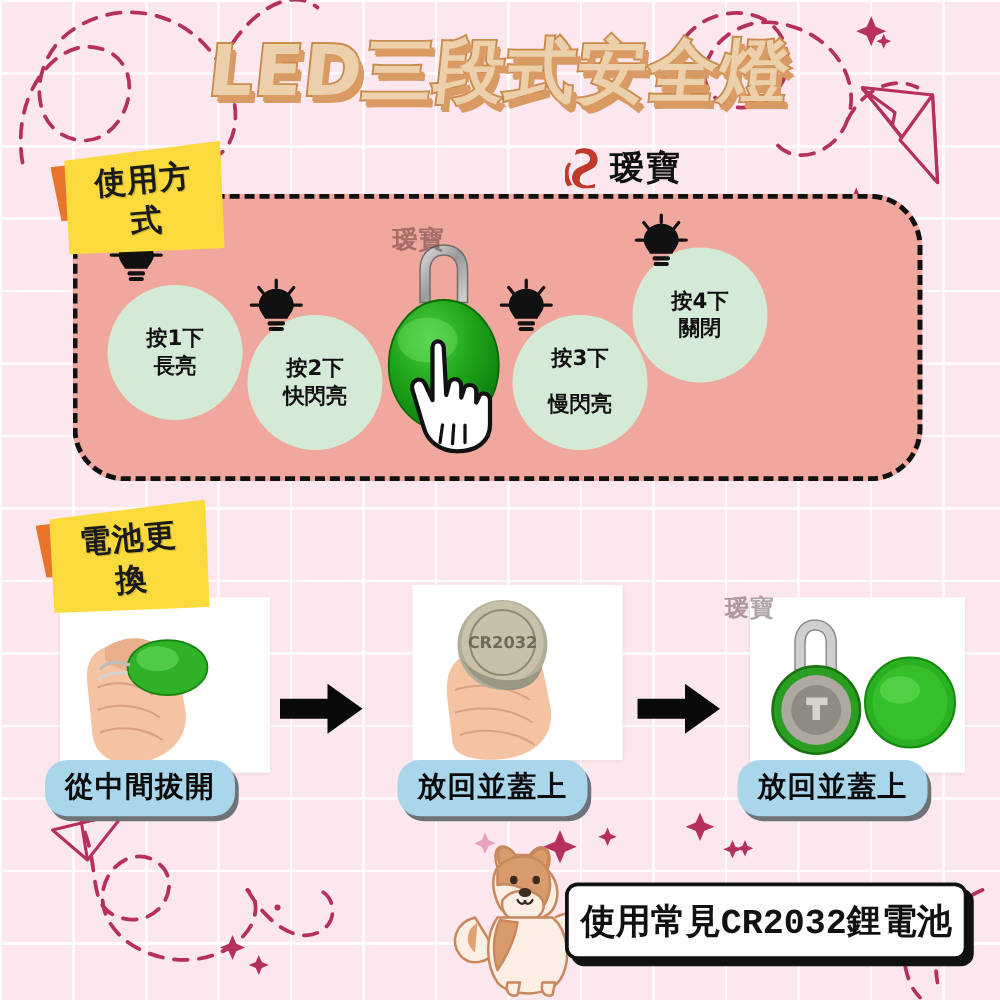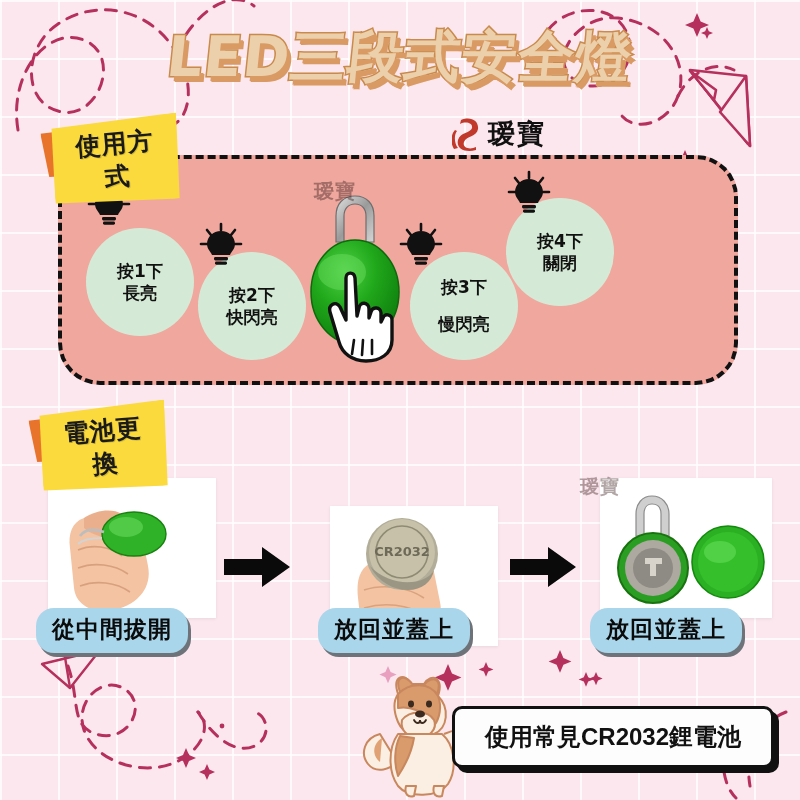--- a/index.html
+++ b/index.html
@@ -130,21 +130,21 @@
     letter-spacing:1px;
   }
   #hand-cursor{ position:absolute; left:24px; top:88px; width:76px; height:95px; z-index:7; }
 
   
   .photo-card{
     position:absolute; background:#fff; z-index:3;
     box-shadow:0 1px 3px rgba(0,0,0,.08);
   }
   #photo-1{ left:48px; top:478px; width:168px; height:140px; }
-  #photo-2{ left:330px; top:506px; width:168px; height:140px; }
+  #photo-2{ left:330px; top:468px; width:168px; height:140px; }
   #photo-3{ left:600px; top:478px; width:172px; height:140px; }
 
   .cap-badge{
     position:absolute; z-index:6;
     background:#a9d6ea;
     border-radius:18px;
     padding:6px 16px 8px 16px;
     box-shadow:3px 4px 0 #6d7378;
     text-align:left;
   }
@@ -174,22 +174,22 @@
   #footer-note{
     position:absolute; left:452px; top:706px; width:322px; height:62px;
     background:#fdfdfd;
     border:3px solid #111;
     border-radius:10px;
     box-shadow:5px 5px 0 #111;
     display:flex; align-items:center; justify-content:center;
     z-index:6;
   }
   #footer-note span{
-    font-size:24px; font-weight:bold; color:#111;
-    font-family:Liberation Sans, sans-serif;
+    font-size:28px; font-weight:bold; color:#111;
+    font-family:Liberation Mono, monospace;
     letter-spacing:0px;
   }
 </style>
 </head>
 <body>
 
 <div id="bg-grid"></div>
 
 <svg id="deco-layer" viewBox="0 0 800 800">
 

